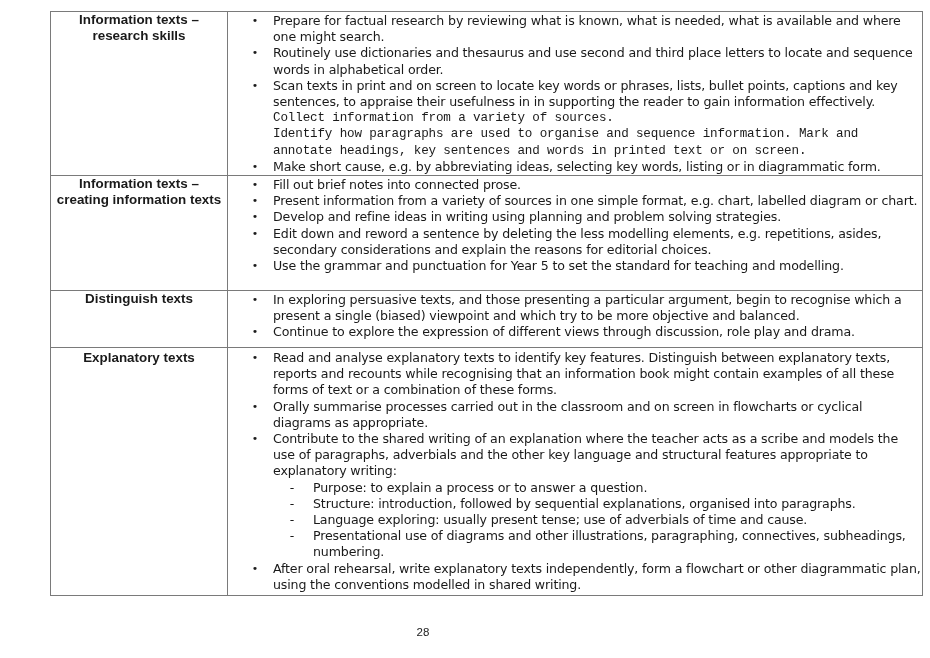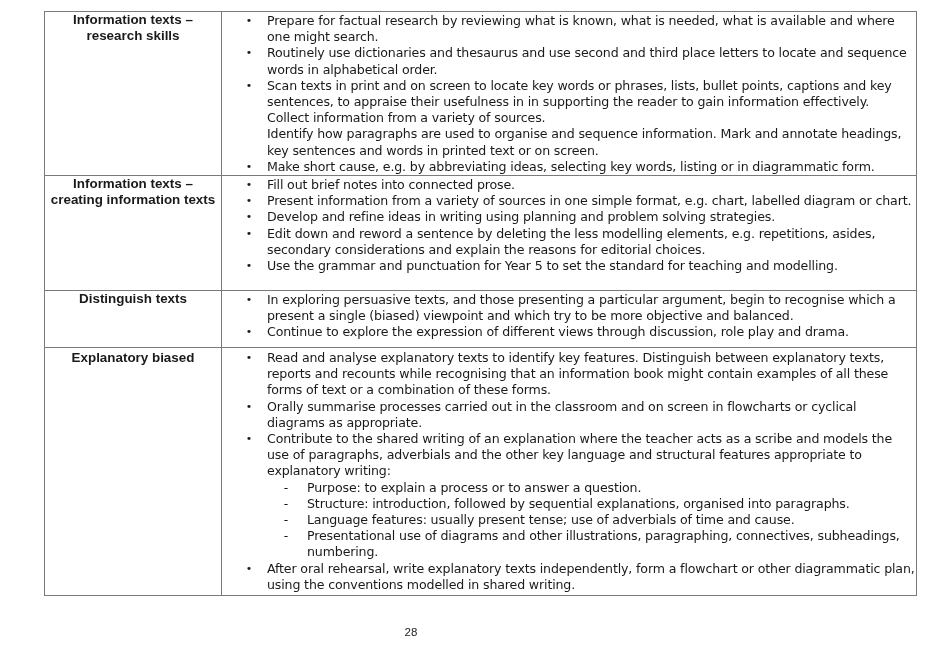--- a/index.html
+++ b/index.html
@@ -1,21 +1,21 @@
 <!DOCTYPE html>
 <html><head>
   <meta charset="utf-8">
   <style>
     html, body { margin: 0; padding: 0; background: #ffffff; }
     body {
       width: 930px; height: 658px; position: relative; overflow: hidden;
       font-family: "DejaVu Sans", sans-serif; color: #1a1a1a;
     }
     .doc-table {
-      position: absolute; left: 44px; top: 11px; width: 873px;
+      position: absolute; left: 50px; top: 11px; width: 873px;
       border-collapse: collapse; table-layout: fixed;
     }
     .doc-table td {
       border: 1px solid #7a7a7a; vertical-align: top; padding: 0;
     }
     .col-head { width: 177px; }
     .head-cell {
       font-family: "Liberation Sans", sans-serif;
       font-weight: bold; font-size: 13.4px; line-height: 16.2px;
       text-align: center; padding: 1px 4px 0 4px;
@@ -24,36 +24,36 @@
       font-family: "DejaVu Sans", sans-serif;
       font-size: 12.6px; line-height: 16.2px; letter-spacing: -0.15px;
       padding: 0 8px 0 0;
     }
     ul.bullets { margin: 0; padding: 0; list-style: none; }
     ul.bullets li { position: relative; padding-left: 45px; }
     ul.bullets li .bullet {
       position: absolute; left: 21px; top: 0; width: 12px; text-align: center;
       font-size: 11px;
     }
-    .extra-line { display: block; }
+    .extra-line { display: block; font-family: Liberation Mono, monospace; }
     ul.dashes { margin: 0; padding: 0; list-style: none; }
     ul.dashes li { position: relative; padding-left: 40px; }
     ul.dashes li .dash {
       position: absolute; left: 14px; top: 0; width: 10px; text-align: center;
     }
     .row-1 td { height: 161px; }
     .row-2 td { height: 113px; }
     .row-3 td { height: 55px; }
     .row-4 td { height: 245px; }
     .row-1 .content-cell, .row-2 .content-cell { padding-top: 1px; }
     .row-3 .content-cell { padding-top: 1px; }
     .row-4 .content-cell { padding-top: 2px; }
     .row-4 .head-cell { padding-top: 2px; }
     .page-number {
-      position: absolute; left: 0; width: 822px; top: 626px;
+      position: absolute; left: 12px; width: 822px; top: 626px;
       text-align: center; font-family: "Liberation Sans", sans-serif;
       font-size: 11.5px; color: #222;
     }
   </style>
 </head>
 <body>
 
 <table class="doc-table">
   <colgroup>
       <col class="col-head">
@@ -102,31 +102,31 @@
       <td class="content-cell">
         <ul class="bullets">
           <li><span class="bullet">•</span><span>In exploring persuasive texts, and those presenting a particular argument, begin to recognise which a present a single (biased) viewpoint and which try to be more objective and balanced.</span></li>
           <li><span class="bullet">•</span><span>Continue to explore the expression of different views through discussion, role play and drama.</span></li>
         </ul>
       </td>
     </tr>
 
     <tr class="row-4">
       <td class="head-cell">
-        <div>Explanatory biased</div>
+        <div>Explanatory texts</div>
       </td>
       <td class="content-cell">
         <ul class="bullets">
           <li><span class="bullet">•</span><span>Read and analyse explanatory texts to identify key features. Distinguish between explanatory texts, reports and recounts while recognising that an information book might contain examples of all these forms of text or a combination of these forms.</span></li>
           <li><span class="bullet">•</span><span>Orally summarise processes carried out in the classroom and on screen in flowcharts or cyclical diagrams as appropriate.</span></li>
           <li><span class="bullet">•</span><span>Contribute to the shared writing of an explanation where the teacher acts as a scribe and models the use of paragraphs, adverbials and the other key language and structural features appropriate to explanatory writing:</span>
             <ul class="dashes">
               <li><span class="dash">-</span><span>Purpose: to explain a process or to answer a question.</span></li>
               <li><span class="dash">-</span><span>Structure: introduction, followed by sequential explanations, organised into paragraphs.</span></li>
-              <li><span class="dash">-</span><span>Language features: usually present tense; use of adverbials of time and cause.</span></li>
+              <li><span class="dash">-</span><span>Language exploring: usually present tense; use of adverbials of time and cause.</span></li>
               <li><span class="dash">-</span><span>Presentational use of diagrams and other illustrations, paragraphing, connectives, subheadings, numbering.</span></li>
             </ul>
           </li>
           <li><span class="bullet">•</span><span>After oral rehearsal, write explanatory texts independently, form a flowchart or other diagrammatic plan, using the conventions modelled in shared writing.</span></li>
         </ul>
       </td>
     </tr>
   </tbody>
 </table>
 

